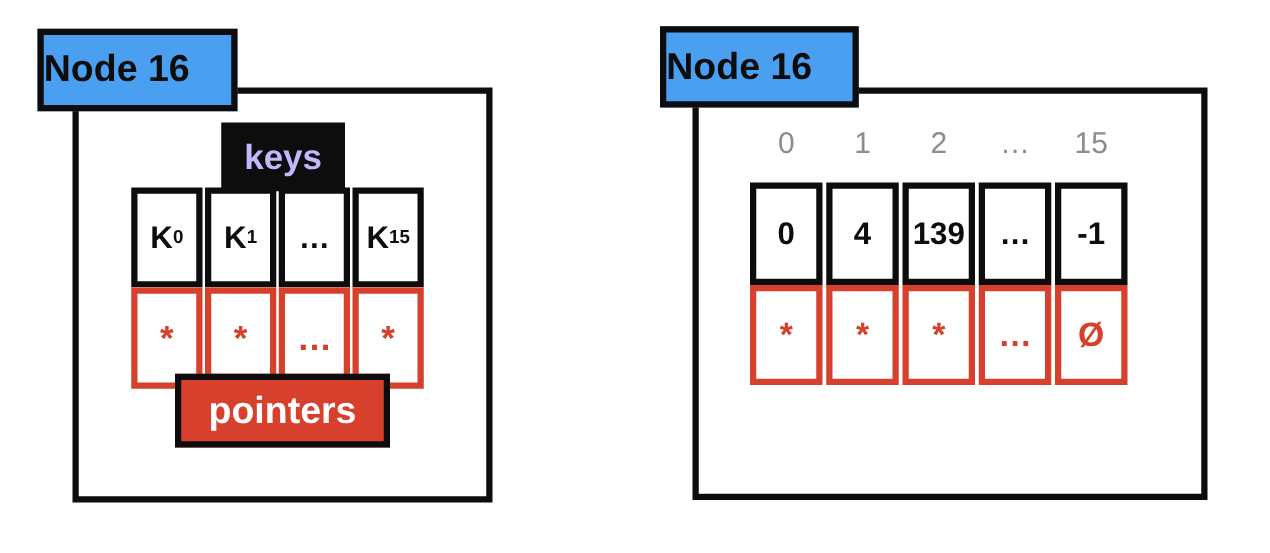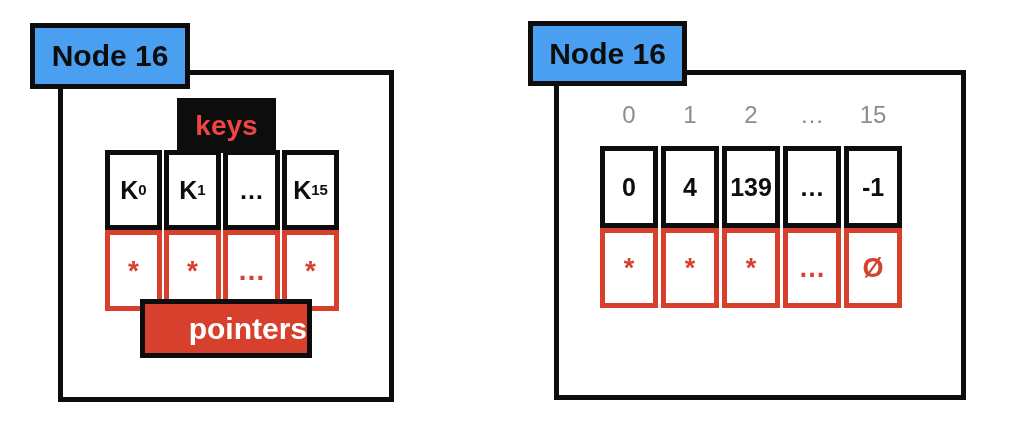--- a/index.html
+++ b/index.html
@@ -22,41 +22,41 @@
   .outer-left  { left: 58px;  top: 70px; width: 336px; height: 332px; }
   .outer-right { left: 554px; top: 70px; width: 412px; height: 330px; }
 
   
   .node-badge {
     border: 5px solid #0d0d0d;
     background: #4a9ff1;
     color: #0d0d0d;
     font-size: 30px;
     font-weight: bold;
-    display: flex; align-items: center; justify-content: center;
+    display: flex; align-items: center; 
     z-index: 3;
   }
   .badge-left  { left: 30px;  top: 23px; width: 160px; height: 66px; }
   .badge-right { left: 528px; top: 21px; width: 159px; height: 65px; }
 
   
   .keys-tag {
     left: 177px; top: 98px; width: 99px; height: 55px;
-    background: #0d0d0d; color: #ef4444;
+    background: #0d0d0d; color: #c4b5fd;
     font-size: 28px; font-weight: bold;
     display: flex; align-items: center; justify-content: center;
     z-index: 4;
   }
   
   .pointers-tag {
     left: 140px; top: 299px; width: 172px; height: 59px;
     background: #d6402c; color: #ffffff;
     border: 5px solid #0d0d0d;
     font-size: 30px; font-weight: bold;
-    display: flex; align-items: center; justify-content: flex-end;
+    display: flex; align-items: center; justify-content: center;
     z-index: 4;
   }
 
   
   .row { display: flex; z-index: 2; }
   .row-gap-left  { gap: 2px; }
   .row-gap-right { gap: 3px; }
   .cell {
     box-sizing: border-box;
     background: #ffffff;

